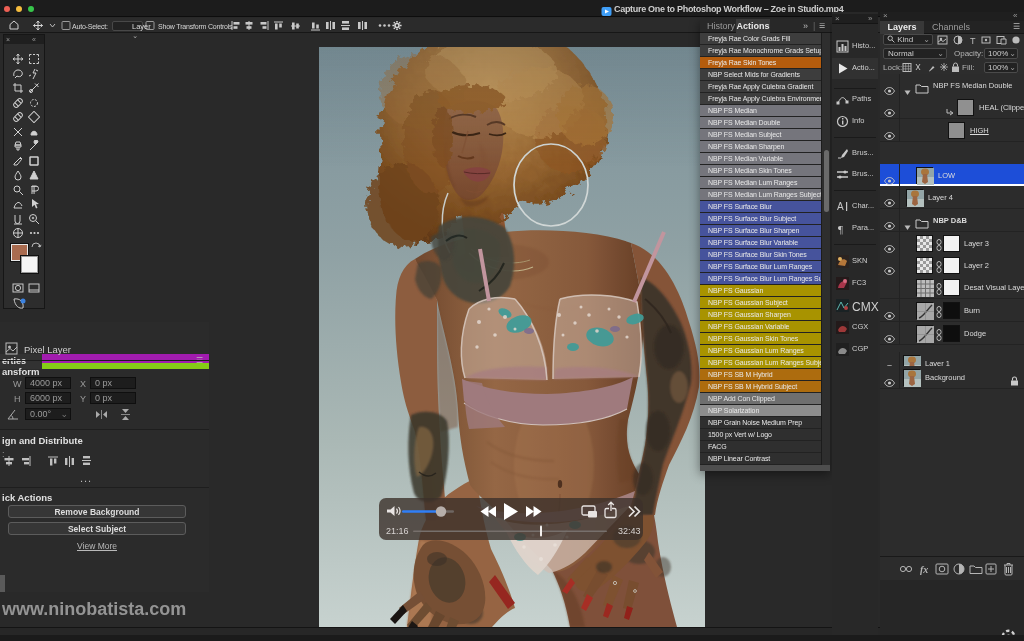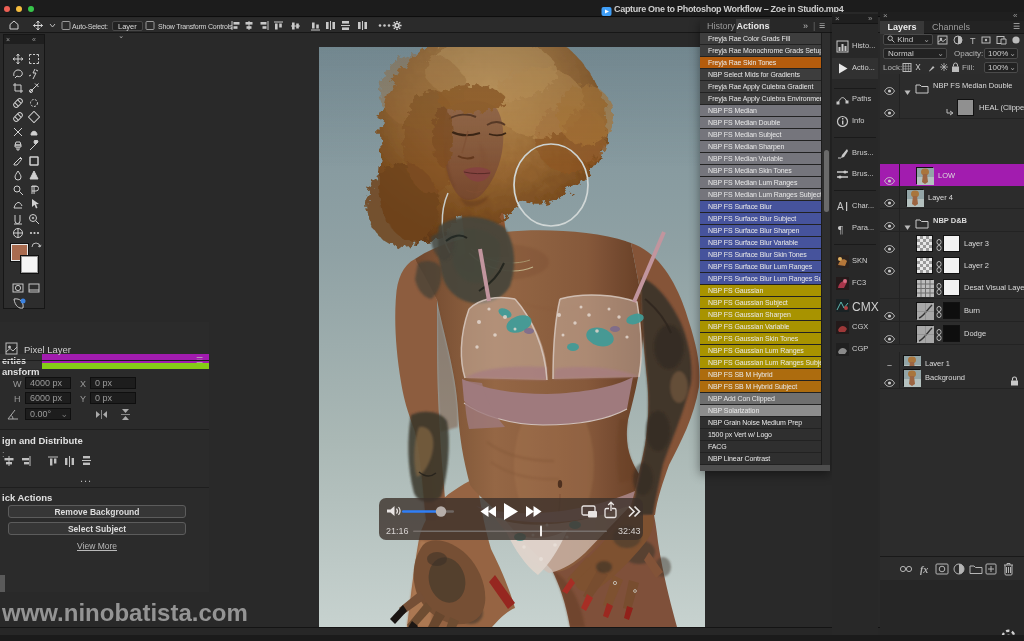--- a/index.html
+++ b/index.html
@@ -89,21 +89,21 @@
           <circle cx="381" cy="7.5" r="1.3" stroke="none"></circle>
     </g>
     <g transform="translate(397,7.5)" fill="#d8d8d8">
           <circle r="2" fill="none" stroke="#d8d8d8" stroke-width="1.6"></circle>
           <g stroke="#d8d8d8" stroke-width="1.6">
             <path d="M0 -4.6 V-3 M0 3 V4.6 M-4.6 0 H-3 M3 0 H4.6 M-3.2 -3.2 l1 1 M2.2 2.2 l1 1 M3.2 -3.2 l-1 1 M-2.2 2.2 l-1 1"></path>
           </g>
         </g>
   </svg>
   <div class="abs txt" style="left:72px;top:5px;font-size:7px;letter-spacing:-0.2px;">Auto-Select:</div>
-  <div class="abs" style="left:112px;top:2.5px;width:31px;height:10px;background:#222;border:1px solid #484848;border-radius:2px;color:#ddd;font-size:7.5px;line-height:9px;padding-left:5px;">Layer <span style="color:#aaa;">⌄</span></div>
+  <div class="abs" style="left:112px;top:2.5px;width:31px;height:10px;background:#222;border:1px solid #484848;border-radius:2px;color:#ddd;font-size:7.5px;line-height:9px;padding-left:19px;">Layer <span style="color:#aaa;">⌄</span></div>
   <div class="abs txt" style="left:158px;top:5px;font-size:7px;letter-spacing:-0.2px;">Show Transform Controls</div>
 </div>
 
 <div class="abs" style="left:319px;top:47px;width:386px;height:580px;" id="photo">
 <svg width="386" height="580" viewBox="0 0 386 580" style="filter:blur(0.3px);">
 <defs>
   <linearGradient id="bg" x1="0" y1="0" x2="0" y2="1">
     <stop offset="0" stop-color="#7d929a"></stop>
             <stop offset="0.35" stop-color="#8fa1a4"></stop>
     <stop offset="0.68" stop-color="#aab8b5"></stop>
@@ -607,21 +607,21 @@
 </svg>
 <div class="abs" style="left:80px;top:150px;font-size:11px;color:#bbb;letter-spacing:1px;">...</div>
 <div class="abs" style="left:0;top:165px;width:209px;height:1px;background:#1e1e1e;"></div>
 <div class="abs" style="left:2px;top:170px;font-size:9.5px;font-weight:bold;color:#e0e0e0;">ick Actions</div>
 <div class="abs" style="left:8px;top:183px;width:178px;height:13px;background:#363636;border:1px solid #5c5c5c;border-radius:3px;color:#dedede;font-size:8.5px;font-weight:bold;text-align:center;line-height:12px;">Remove Background</div>
 <div class="abs" style="left:8px;top:200px;width:178px;height:13px;background:#363636;border:1px solid #5c5c5c;border-radius:3px;color:#dedede;font-size:8.5px;font-weight:bold;text-align:center;line-height:12px;">Select Subject</div>
 <div class="abs" style="left:0;top:219px;width:194px;text-align:center;font-size:8.5px;color:#b9b9b9;"><span style="text-decoration:underline;">View More</span></div>
 <div class="abs" style="left:0;top:253px;width:5px;height:17px;background:#5a5a5a;"></div>
 </div>
 
-<div class="abs" style="left:2px;top:599px;font-size:24px;font-weight:bold;color:#949494;letter-spacing:0;">www.ninobatista.com</div>
+<div class="abs" style="left:2px;top:599px;font-size:18px;font-weight:bold;color:#949494;letter-spacing:0;">www.ninobatista.com</div>
 
 <div class="abs" style="left:0;top:627px;width:1024px;height:14px;background:#272727;border-top:1px solid #141414;"></div>
 
 <div class="abs" style="left:700px;top:19px;width:130px;height:452px;background:#262626;box-shadow:0 3px 10px rgba(0,0,0,0.45);" id="actions">
   <div class="abs" style="left:0;top:0;width:130px;height:14px;background:#282828;border-bottom:1px solid #161616;">
     <span class="abs" style="left:7px;top:2px;font-size:9px;color:#9b9b9b;">History</span>
     <div class="abs" style="left:36px;top:0;width:34px;height:14px;background:#3a3a3a;color:#e8e8e8;font-size:9px;font-weight:bold;text-align:center;line-height:14px;">Actions</div>
     <span class="abs" style="left:103px;top:2px;font-size:9px;color:#bbb;">»</span>
     <span class="abs" style="left:113px;top:2px;font-size:9px;color:#666;">|</span>
     <span class="abs" style="left:119px;top:3px;font-size:7px;color:#bbb;">☰</span>
@@ -827,21 +827,30 @@
             <path d="M0.5,4 C2,1.2 4,0.5 5.5,0.5 C7,0.5 9,1.2 10.5,4 C9,6.8 7,7.5 5.5,7.5 C4,7.5 2,6.8 0.5,4 Z" fill="none" stroke="#c9c9c9" stroke-width="0.9"></path>
             <circle cx="5.5" cy="4" r="1.6" fill="#c9c9c9"></circle>
           </svg></div>
         <div class="abs" style="left:19px;top:0;width:1px;height:23px;background:#222;"></div>
         <div class="abs" style="left:66px;top:7px;"><svg width="9" height="9" viewBox="0 0 9 9">
             <path d="M1,1 V5 H6 M4,3 L7,5 L4,7" stroke="#bbb" fill="none" stroke-width="1"></path>
           </svg></div>
         <div class="abs" style="left:77px;top:3px;width:17px;height:17px;border:1px solid #111;background:#909090;"></div>
         <div class="abs" style="left:99px;top:7px;font-size:7.5px;color:#dcdcdc;white-space:nowrap;">HEAL (Clipped)</div>
       </div>
-<div class="abs" style="left:0;top:152px;width:144px;height:23px;background:#a21caf;border-bottom:1px solid #ffffff;">
+<div class="abs" style="left:0;top:107px;width:144px;height:23px;background:#2c2c2c;border-bottom:1px solid #232323;">
+        <div class="abs" style="left:4px;top:7px;"><svg width="11" height="8" viewBox="0 0 11 8">
+            <path d="M0.5,4 C2,1.2 4,0.5 5.5,0.5 C7,0.5 9,1.2 10.5,4 C9,6.8 7,7.5 5.5,7.5 C4,7.5 2,6.8 0.5,4 Z" fill="none" stroke="#c9c9c9" stroke-width="0.9"></path>
+            <circle cx="5.5" cy="4" r="1.6" fill="#c9c9c9"></circle>
+          </svg></div>
+        <div class="abs" style="left:19px;top:0;width:1px;height:23px;background:#222;"></div>
+        <div class="abs" style="left:68px;top:3px;width:17px;height:17px;border:1px solid #111;background:#8f8f8f;"></div>
+        <div class="abs" style="left:90px;top:7px;font-size:7.5px;color:#dcdcdc;white-space:nowrap;text-decoration:underline;">HIGH</div>
+      </div>
+<div class="abs" style="left:0;top:152px;width:144px;height:23px;background:#1d4ed8;border-bottom:3px solid #ffffff;">
         <div class="abs" style="left:4px;top:7px;"><svg width="11" height="8" viewBox="0 0 11 8">
             <path d="M0.5,4 C2,1.2 4,0.5 5.5,0.5 C7,0.5 9,1.2 10.5,4 C9,6.8 7,7.5 5.5,7.5 C4,7.5 2,6.8 0.5,4 Z" fill="none" stroke="#c9c9c9" stroke-width="0.9"></path>
             <circle cx="5.5" cy="4" r="1.6" fill="#c9c9c9"></circle>
           </svg></div>
         <div class="abs" style="left:19px;top:0;width:1px;height:23px;background:#222;"></div>
         <div class="abs" style="left:36px;top:3px;width:17px;height:17px;border:1px solid #111;"><svg width="17" height="17" viewBox="0 0 17 17">
             <rect width="17" height="17" fill="#93a5a7"></rect>
             <rect y="9" width="17" height="8" fill="#b4c1bf"></rect>
             <ellipse cx="8" cy="4" rx="4" ry="3.4" fill="#a9753c"></ellipse>
             <path d="M6,6 L5,14 L8,16 L11,14 L10,6 Z" fill="#9c6542"></path>

